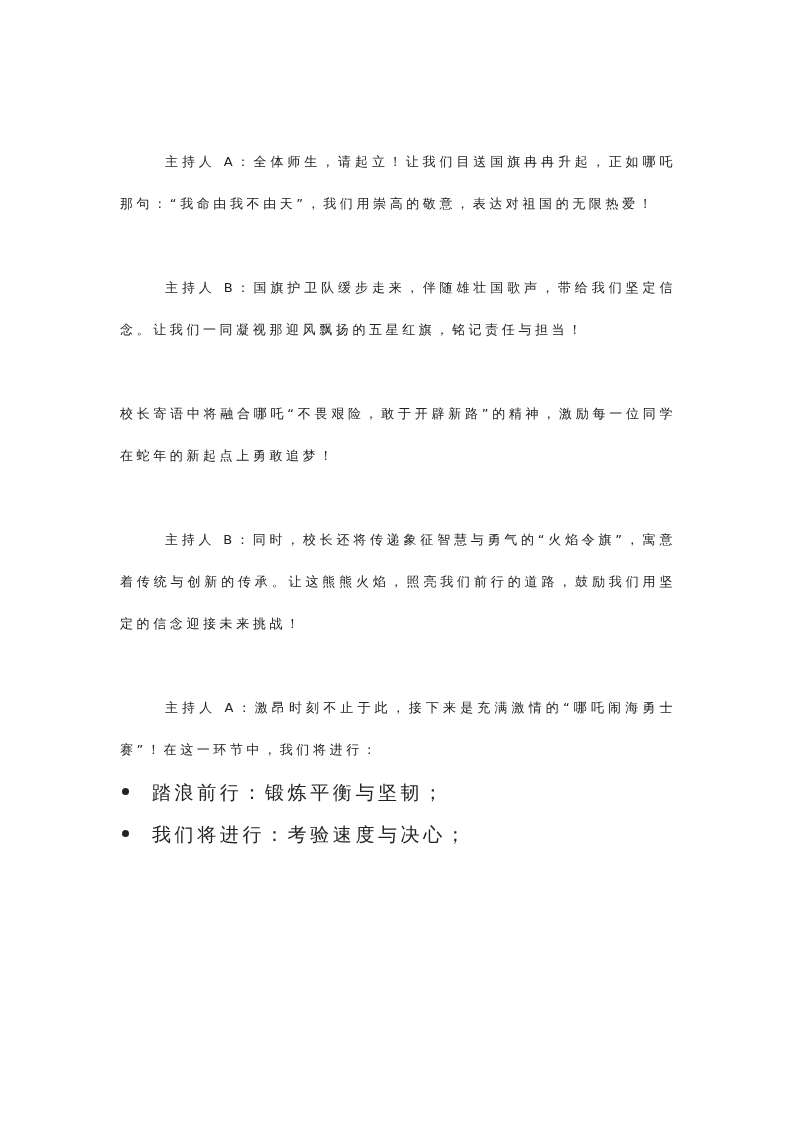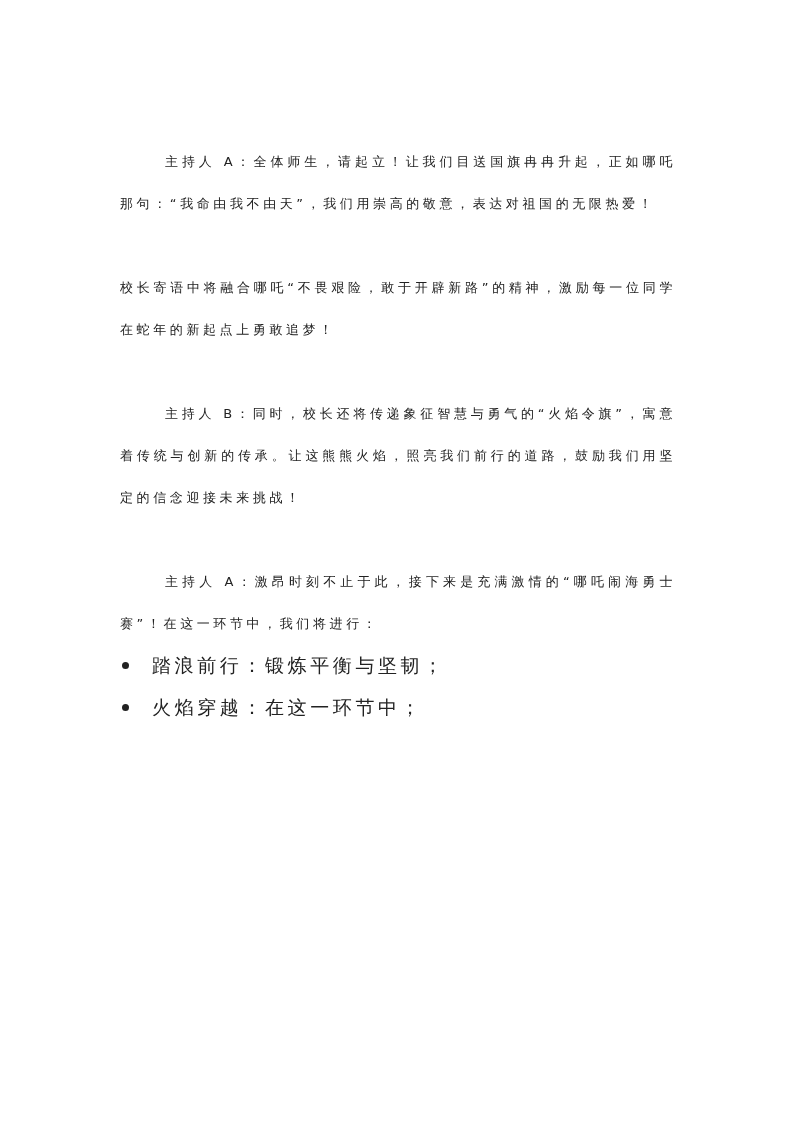--- a/index.html
+++ b/index.html
@@ -40,50 +40,50 @@
       list-style: none;
       margin: 0;
       padding: 0;
     }
     .bullet-item {
       position: relative;
       font-size: 19px;
       line-height: 42px;
       letter-spacing: 3.6px;
       padding-left: 32px;
-      font-family: Liberation Serif, serif;
     }
     .bullet-dot {
       position: absolute;
       left: 2px;
       top: 17px;
       width: 7px;
       height: 7px;
       border-radius: 50%;
       background: #222222;
     }
   </style>
 </head>
 <body>
 
 <div class="page">
 
   <p class="para">主持人 A：全体师生，请起立！让我们目送国旗冉冉升起，正如哪吒那句：“我命由我不由天”，我们用崇高的敬意，表达对祖国的无限热爱！</p>
 
+  <p class="para">主持人 B：国旗护卫队缓步走来，伴随雄壮国歌声，带给我们坚定信念。让我们一同凝视那迎风飘扬的五星红旗，铭记责任与担当！</p>
 
   <p class="para noindent" style="margin-top:0;">校长寄语中将融合哪吒“不畏艰险，敢于开辟新路”的精神，激励每一位同学在蛇年的新起点上勇敢追梦！</p>
 
   <p class="para">主持人 B：同时，校长还将传递象征智慧与勇气的“火焰令旗”，寓意着传统与创新的传承。让这熊熊火焰，照亮我们前行的道路，鼓励我们用坚定的信念迎接未来挑战！</p>
 
   <p class="para tight">主持人 A：激昂时刻不止于此，接下来是充满激情的“哪吒闹海勇士赛”！在这一环节中，我们将进行：</p>
 
   <ul class="bullet-list">
     <li class="bullet-item">
       <span class="bullet-dot"></span>
       <span>踏浪前行：锻炼平衡与坚韧；</span>
     </li>
     <li class="bullet-item">
       <span class="bullet-dot"></span>
-      <span>火焰穿越：在这一环节中；</span>
+      <span>我们将进行：考验速度与决心；</span>
     </li>
   </ul>
 
 </div>
 
 </body></html>

